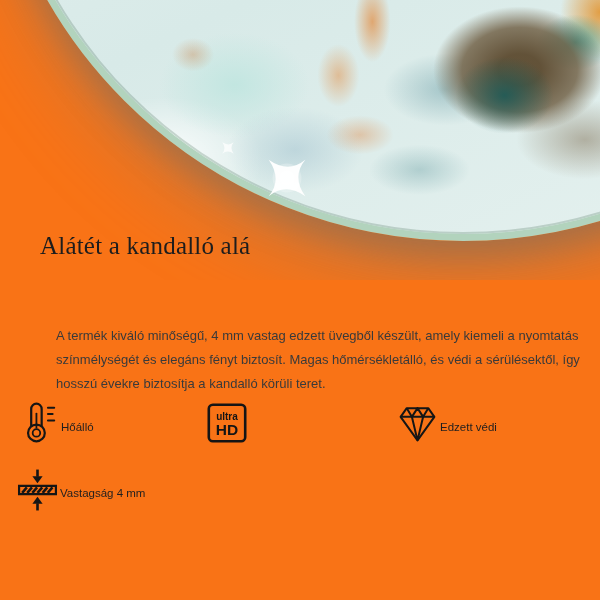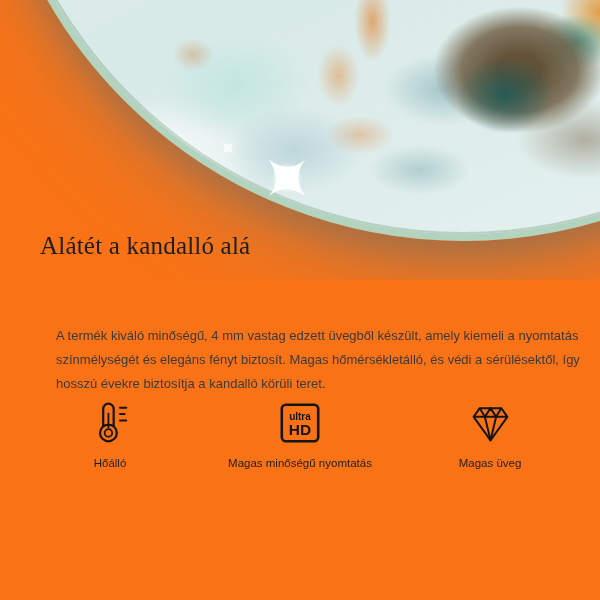--- a/index.html
+++ b/index.html
@@ -34,21 +34,21 @@
   .sparkle{position:absolute;pointer-events:none;}
   .sparkle-main{left:258px;top:149px;width:58px;height:58px;}
   .sparkle-small{left:219px;top:139px;width:18px;height:18px;opacity:.8;}
   
   .headline{position:absolute;left:40px;top:229px;margin:0;font-family:"Liberation Serif","DejaVu Serif",serif;
             font-weight:400;font-size:25px;line-height:34px;color:#1d1d1d;letter-spacing:.2px;}
   .desc{position:absolute;left:40px;top:308px;width:540px;margin:16px;font-size:13px;line-height:24px;color:#3a3a3a;}
   
   .features{position:absolute;left:15px;top:398px;width:570px;display:grid;
             grid-template-columns:repeat(3,1fr);row-gap:16px;}
-  .feature{display:flex;flex-direction:column;align-items:center;}
+  .feature{display:flex;flex-direction:row;align-items:center;}
   .feature .iconbox{height:50px;display:flex;align-items:center;justify-content:center;}
   .feature .lbl{margin-top:8px;font-size:11.5px;line-height:15px;color:#1f1f1f;text-align:center;}
   .ic{display:block;}
   .ic *{vector-effect:non-scaling-stroke;}
 </style>
 </head>
 <body>
 
 <div class="stage">
 
@@ -86,32 +86,51 @@
     </div>
 
     <div class="feature">
       <div class="iconbox">
         <svg class="ic" width="44" height="44" viewBox="0 0 44 44">
           <rect x="3.8" y="3.8" width="36.4" height="36.4" rx="4" fill="none" stroke="#151515" stroke-width="2.6"></rect>
           <text x="22" y="19" text-anchor="middle" font-size="10" font-weight="600" fill="#151515" font-family="Liberation Sans, sans-serif">ultra</text>
           <text x="22" y="34" text-anchor="middle" font-size="15.5" font-weight="700" fill="#151515" font-family="Liberation Sans, sans-serif">HD</text>
         </svg>
       </div>
-      <div class="lbl">Magas minőségű nyomtatás</div>
     </div>
 
 
     <div class="feature">
       <div class="iconbox">
         <svg class="ic" width="45" height="45" viewBox="0 0 44 44" fill="none" stroke="#151515" stroke-width="2" stroke-linejoin="round">
           <path d="M11.5 7 H32.5 L38.5 15.5 L22 38.5 L5.5 15.5 Z"></path>
           <path d="M5.5 15.5 H38.5"></path>
           <path d="M11.5 7 L16.5 15.5 L22 7 L27.5 15.5 L32.5 7"></path>
           <path d="M16.5 15.5 L22 38.5 M27.5 15.5 L22 38.5"></path>
         </svg>
       </div>
-      <div class="lbl">Magas üveg</div>
+      <div class="lbl">Edzett védi</div>
     </div>
 
 
+    <div class="feature">
+      <div class="iconbox">
+        <svg class="ic" width="45" height="45" viewBox="0 0 44 44">
+          <line x1="22" y1="2.5" x2="22" y2="9.5" stroke="#151515" stroke-width="2.6"></line>
+          <polygon points="17,9 27,9 22,16" fill="#151515"></polygon>
+          <rect x="4" y="18.5" width="36" height="8" fill="none" stroke="#151515" stroke-width="2.2"></rect>
+          <g stroke="#151515" stroke-width="2.6">
+            <line x1="7" y1="25.2" x2="11.6" y2="20"></line>
+            <line x1="12" y1="25.2" x2="16.6" y2="20"></line>
+            <line x1="17" y1="25.2" x2="21.6" y2="20"></line>
+            <line x1="22" y1="25.2" x2="26.6" y2="20"></line>
+            <line x1="27" y1="25.2" x2="31.6" y2="20"></line>
+            <line x1="32" y1="25.2" x2="36.6" y2="20"></line>
+          </g>
+          <polygon points="17,36 27,36 22,29" fill="#151515"></polygon>
+          <line x1="22" y1="35.5" x2="22" y2="42.5" stroke="#151515" stroke-width="2.6"></line>
+        </svg>
+      </div>
+      <div class="lbl">Vastagság 4 mm</div>
+    </div>
 
   </div>
 </div>
 
 </body></html>

